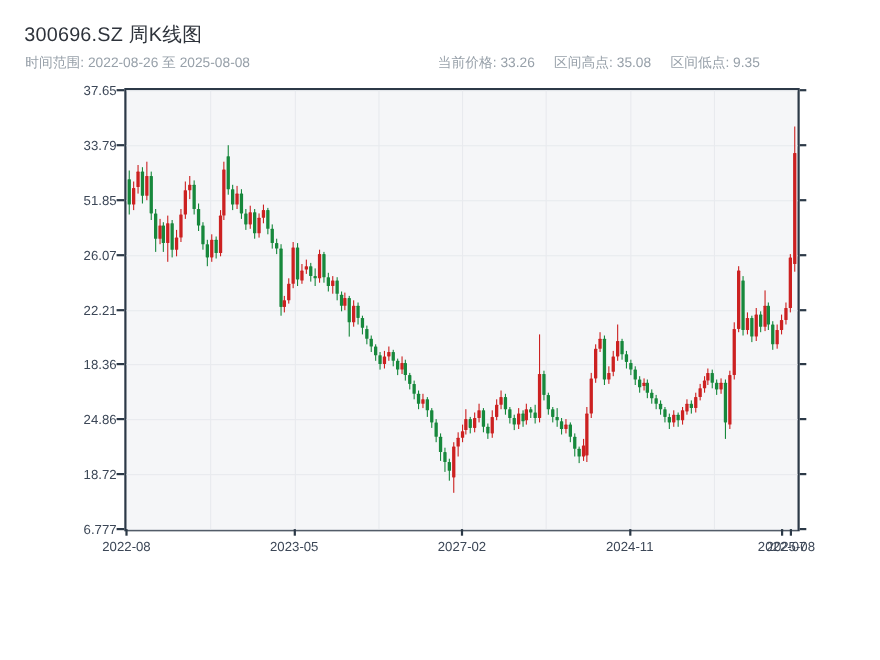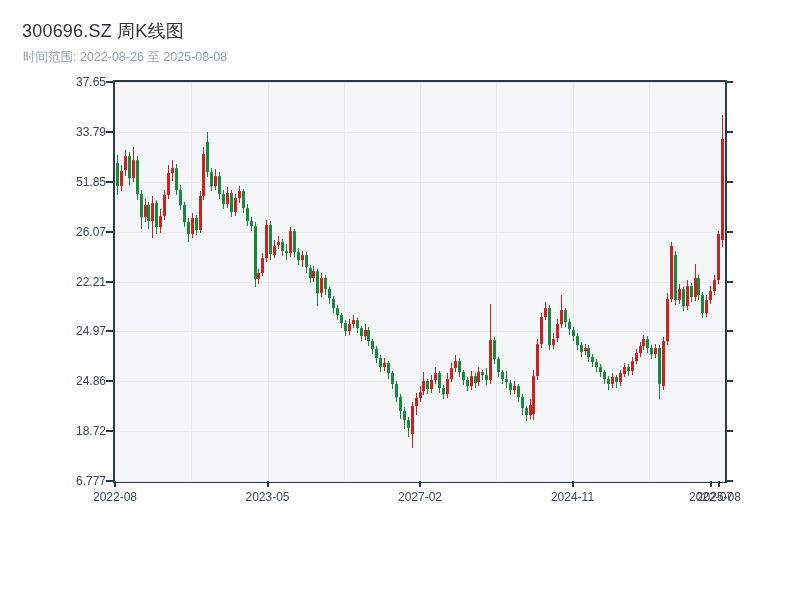--- a/index.html
+++ b/index.html
@@ -38,20 +38,25 @@
     position:absolute;top:490px;width:90px;text-align:center;font-size:12px;
     color:#3c4757;line-height:14px;
   }
 </style>
 </head>
 <body>
 
 <div class="page">
   <div class="title">300696.SZ 周K线图</div>
   <div class="subtitle left">时间范围: 2022-08-26 至 2025-08-08</div>
+  <div class="subtitle right">
+    <span>当前价格: 33.26</span>
+    <span>区间高点: 35.08</span>
+    <span>区间低点: 9.35</span>
+  </div>
   <div class="plot-frame"></div>
   <div class="plot-inner" id="plot">
       <div class="vgrid" style="left: 76.3px; background: rgb(232, 234, 238);"></div>
       <div class="vgrid" style="left: 152.5px; background: rgb(232, 234, 238);"></div>
       <div class="vgrid" style="left: 228.8px; background: rgb(232, 234, 238);"></div>
       <div class="vgrid" style="left: 305px; background: rgb(232, 234, 238);"></div>
       <div class="vgrid" style="left: 381.3px; background: rgb(232, 234, 238);"></div>
       <div class="vgrid" style="left: 457.5px; background: rgb(232, 234, 238);"></div>
       <div class="vgrid" style="left: 533.8px; background: rgb(232, 234, 238);"></div>
       <div class="hgrid" style="top: 0px; background: rgb(232, 234, 238);"></div>
@@ -383,21 +388,21 @@
       <div class="ytick-mark right" style="top: 130.9px; background: rgb(44, 57, 71);"></div>
       <div class="ytick-label" style="top: 175.8px;">51.85</div>
       <div class="ytick-mark" style="top: 180.8px; background: rgb(44, 57, 71);"></div>
       <div class="ytick-mark right" style="top: 180.8px; background: rgb(44, 57, 71);"></div>
       <div class="ytick-label" style="top: 225.7px;">26.07</div>
       <div class="ytick-mark" style="top: 230.7px; background: rgb(44, 57, 71);"></div>
       <div class="ytick-mark right" style="top: 230.7px; background: rgb(44, 57, 71);"></div>
       <div class="ytick-label" style="top: 275.5px;">22.21</div>
       <div class="ytick-mark" style="top: 280.5px; background: rgb(44, 57, 71);"></div>
       <div class="ytick-mark right" style="top: 280.5px; background: rgb(44, 57, 71);"></div>
-      <div class="ytick-label" style="top: 325.3px;">24.97</div>
+      <div class="ytick-label" style="top: 325.3px;">18.36</div>
       <div class="ytick-mark" style="top: 330.3px; background: rgb(44, 57, 71);"></div>
       <div class="ytick-mark right" style="top: 330.3px; background: rgb(44, 57, 71);"></div>
       <div class="ytick-label" style="top: 375.2px;">24.86</div>
       <div class="ytick-mark" style="top: 380.2px; background: rgb(44, 57, 71);"></div>
       <div class="ytick-mark right" style="top: 380.2px; background: rgb(44, 57, 71);"></div>
       <div class="ytick-label" style="top: 425.1px;">18.72</div>
       <div class="ytick-mark" style="top: 430.1px; background: rgb(44, 57, 71);"></div>
       <div class="ytick-mark right" style="top: 430.1px; background: rgb(44, 57, 71);"></div>
       <div class="ytick-label" style="top: 475px;">6.777</div>
       <div class="ytick-mark" style="top: 480px; background: rgb(44, 57, 71);"></div>

